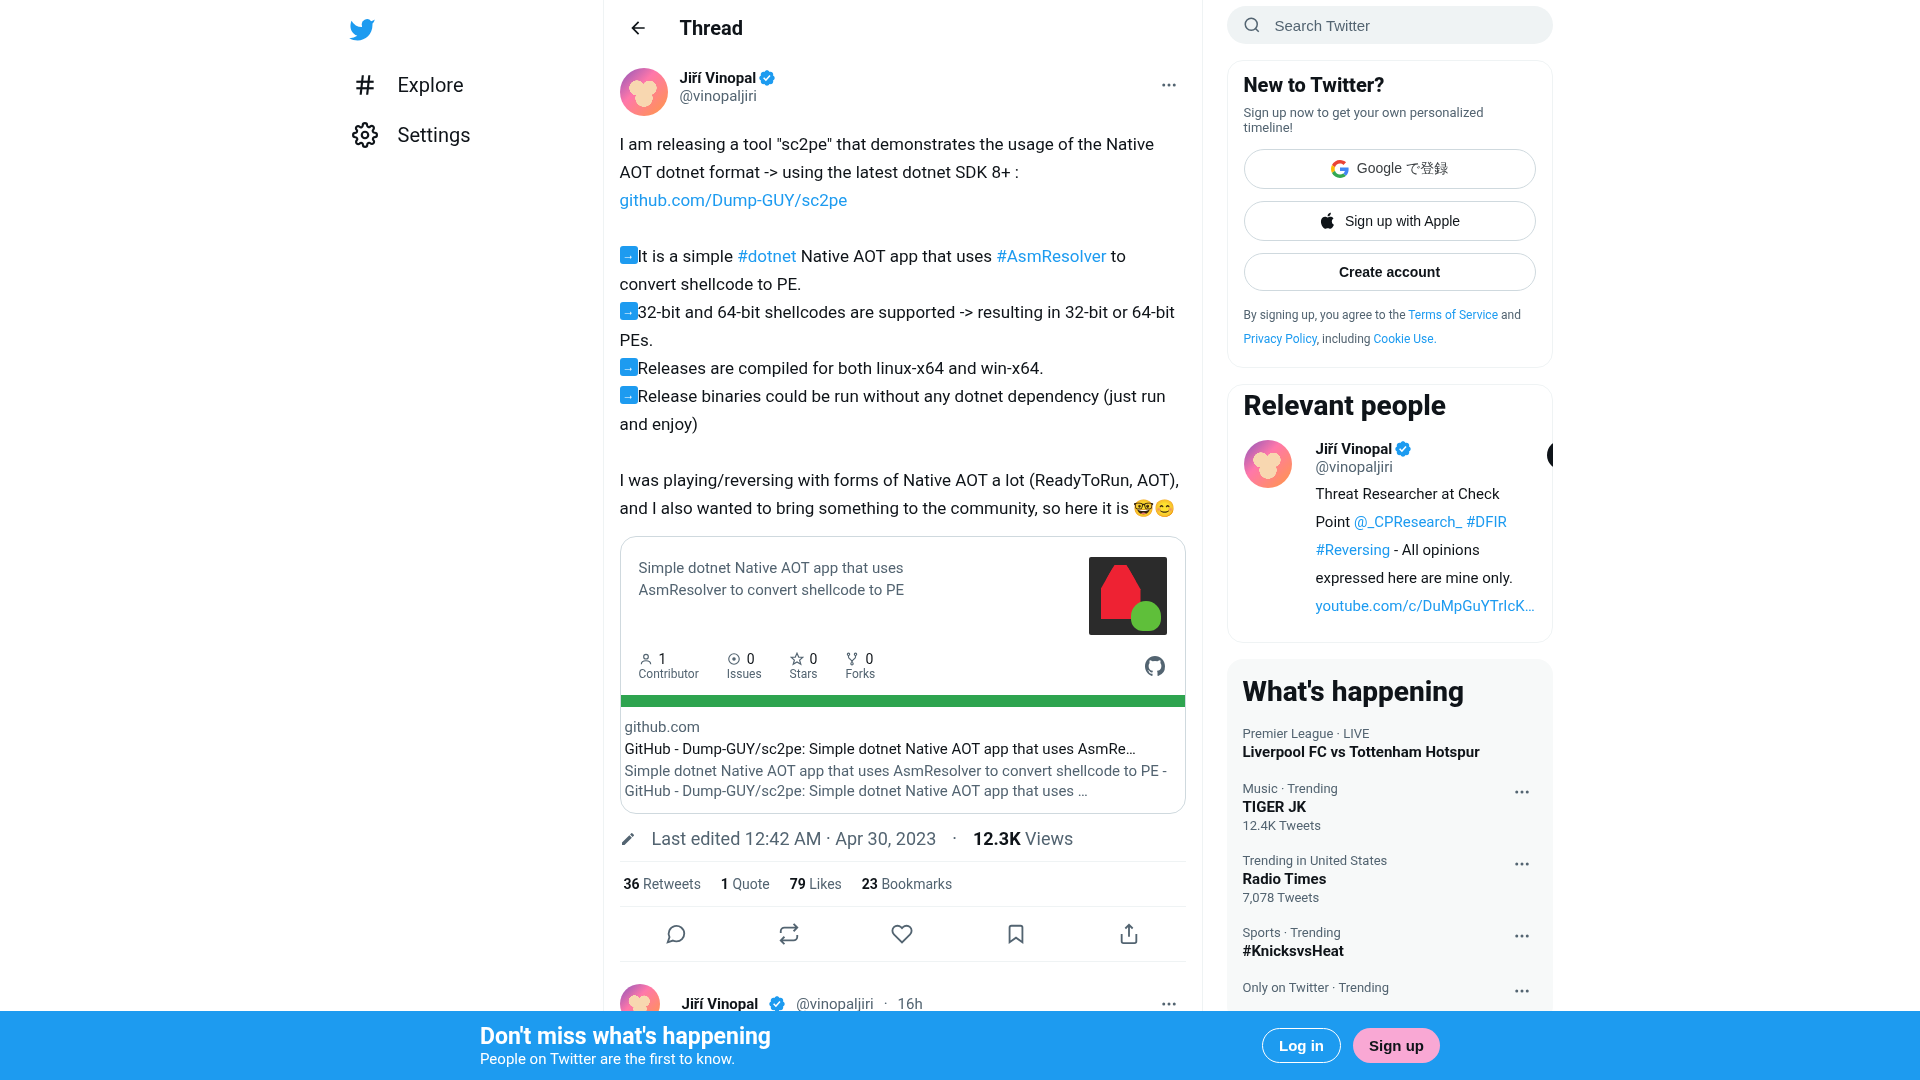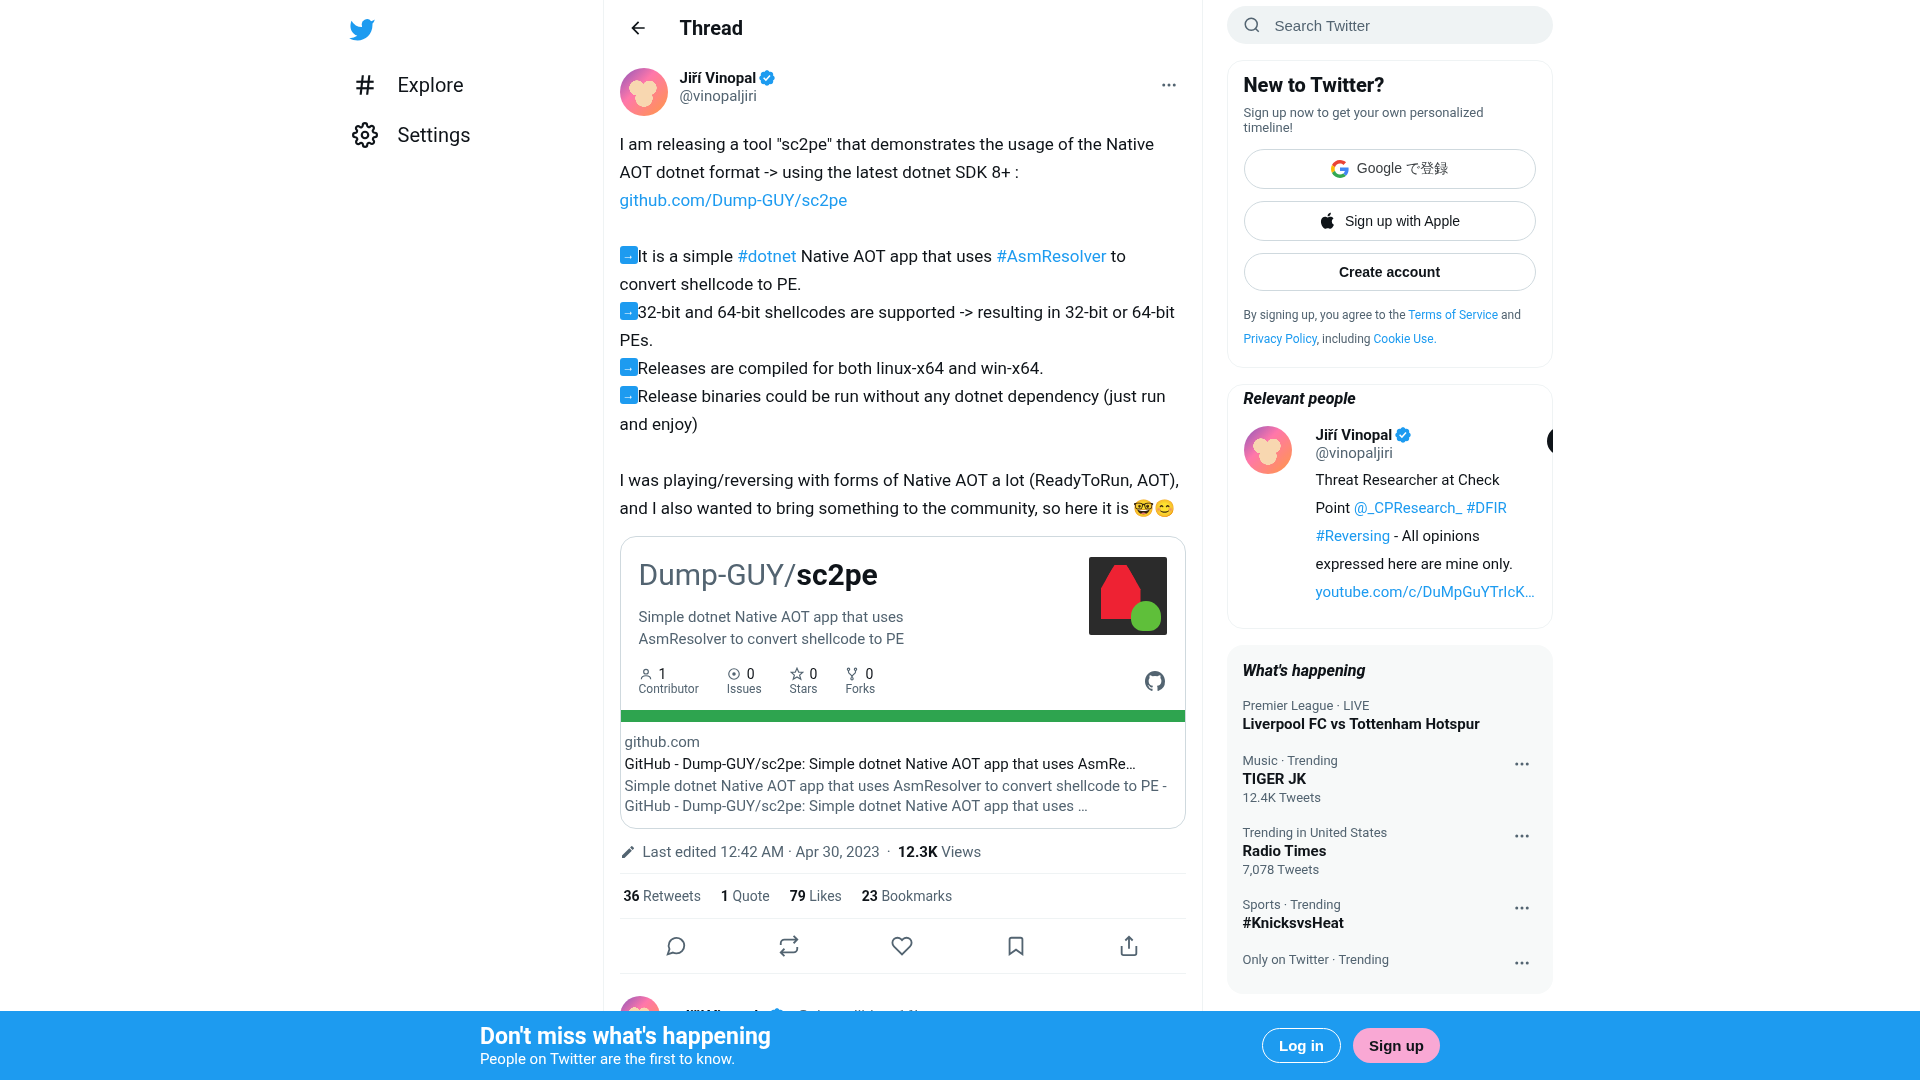--- a/index.html
+++ b/index.html
@@ -163,22 +163,22 @@
 .card-green { height:12px; background:#2ea44f; }
 .card-meta {
   padding: 10px 4px 12px;
   font-size:15px; line-height:20px;
 }
 .card-meta .domain { color:#536471; font-size:15px; }
 .card-meta .title { color:#0f1419; margin-top:2px; white-space:nowrap; overflow:hidden; text-overflow:ellipsis;}
 .card-meta .desc { color:#536471; margin-top:2px; display:-webkit-box; -webkit-line-clamp:2; -webkit-box-orient:vertical; overflow:hidden;}
 
 .tweet-meta {
-  display:flex; align-items:center; gap:7px;
-  color:#536471; font-size:15px;
+  display:flex; align-items:center; gap:16px;
+  color:#536471; font-size:18px;
   padding: 14px 0 12px;
 }
 .tweet-meta .views b { color:#0f1419; font-weight:700; }
 
 .tweet-stats-row {
   display:flex; gap:20px;
   padding: 14px 4px;
   border-top:1px solid #eff3f4;
   font-size:14px; color:#536471;
 }
@@ -240,21 +240,21 @@
 .signup-btn.plain { font-weight:700; color:#0f1419; }
 .terms { font-size:12px; color:#536471; line-height:24px; }
 .terms a { color:#1d9bf0; text-decoration:none; }
 
 .panel-plain {
   background:#f7f9f9; border-radius:16px;
   padding:12px 0;
   margin-bottom:16px;
 }
 .panel-plain.no-bg { background:transparent; padding:0;}
-.panel-plain h3 { font-size:16px; font-weight:800; padding:4px 16px 8px;font-style:italic; }
+.panel-plain h3 { font-size:28px; font-weight:800; padding:4px 16px 8px; }
 
 .person {
   display:flex; padding:10px 16px; gap:12px;
 }
 .person .avatar { width:48px; height:48px; }
 .person-info { flex:1; font-size:15px; }
 .person-info .name { font-weight:700; display:inline-flex; align-items:center; gap:2px;}
 .person-info .handle { color:#536471; }
 .person-info .bio { margin-top:4px; line-height:28px; }
 .follow-btn {
@@ -375,21 +375,20 @@
 <span class="emoji-sq"></span><span>It is a simple </span><a class="link">#dotnet</a><span> Native AOT app that uses </span><a class="link">#AsmResolver</a><span> to convert shellcode to PE.</span>
 <span class="emoji-sq"></span><span>32-bit and 64-bit shellcodes are supported -&gt; resulting in 32-bit or 64-bit PEs.</span>
 <span class="emoji-sq"></span><span>Releases are compiled for both linux-x64 and win-x64.</span>
 <span class="emoji-sq"></span><span>Release binaries could be run without any dotnet dependency (just run and enjoy)</span>
 
 <span>I was playing/reversing with forms of Native AOT a lot (ReadyToRun, AOT), and I also wanted to bring something to the community, so here it is 🤓😊</span></div>
 
         <div class="card">
           <div class="card-top">
             <div class="card-top-left">
-              <div class="repo-title"><span>Dump-GUY/</span><b>sc2pe</b></div>
               <div class="repo-desc">Simple dotnet Native AOT app that uses AsmResolver to convert shellcode to PE</div>
             </div>
             <div class="repo-thumb"></div>
           </div>
           <div class="card-stats">
             <div class="stat">
                 <span class="num">
                   <svg width="14" height="14" viewBox="0 0 24 24" fill="none" stroke="#536471" stroke-width="2">
                     <circle cx="12" cy="8" r="4"></circle>
                     <path d="M4 21c0-4 4-6 8-6s8 2 8 6"></path>

